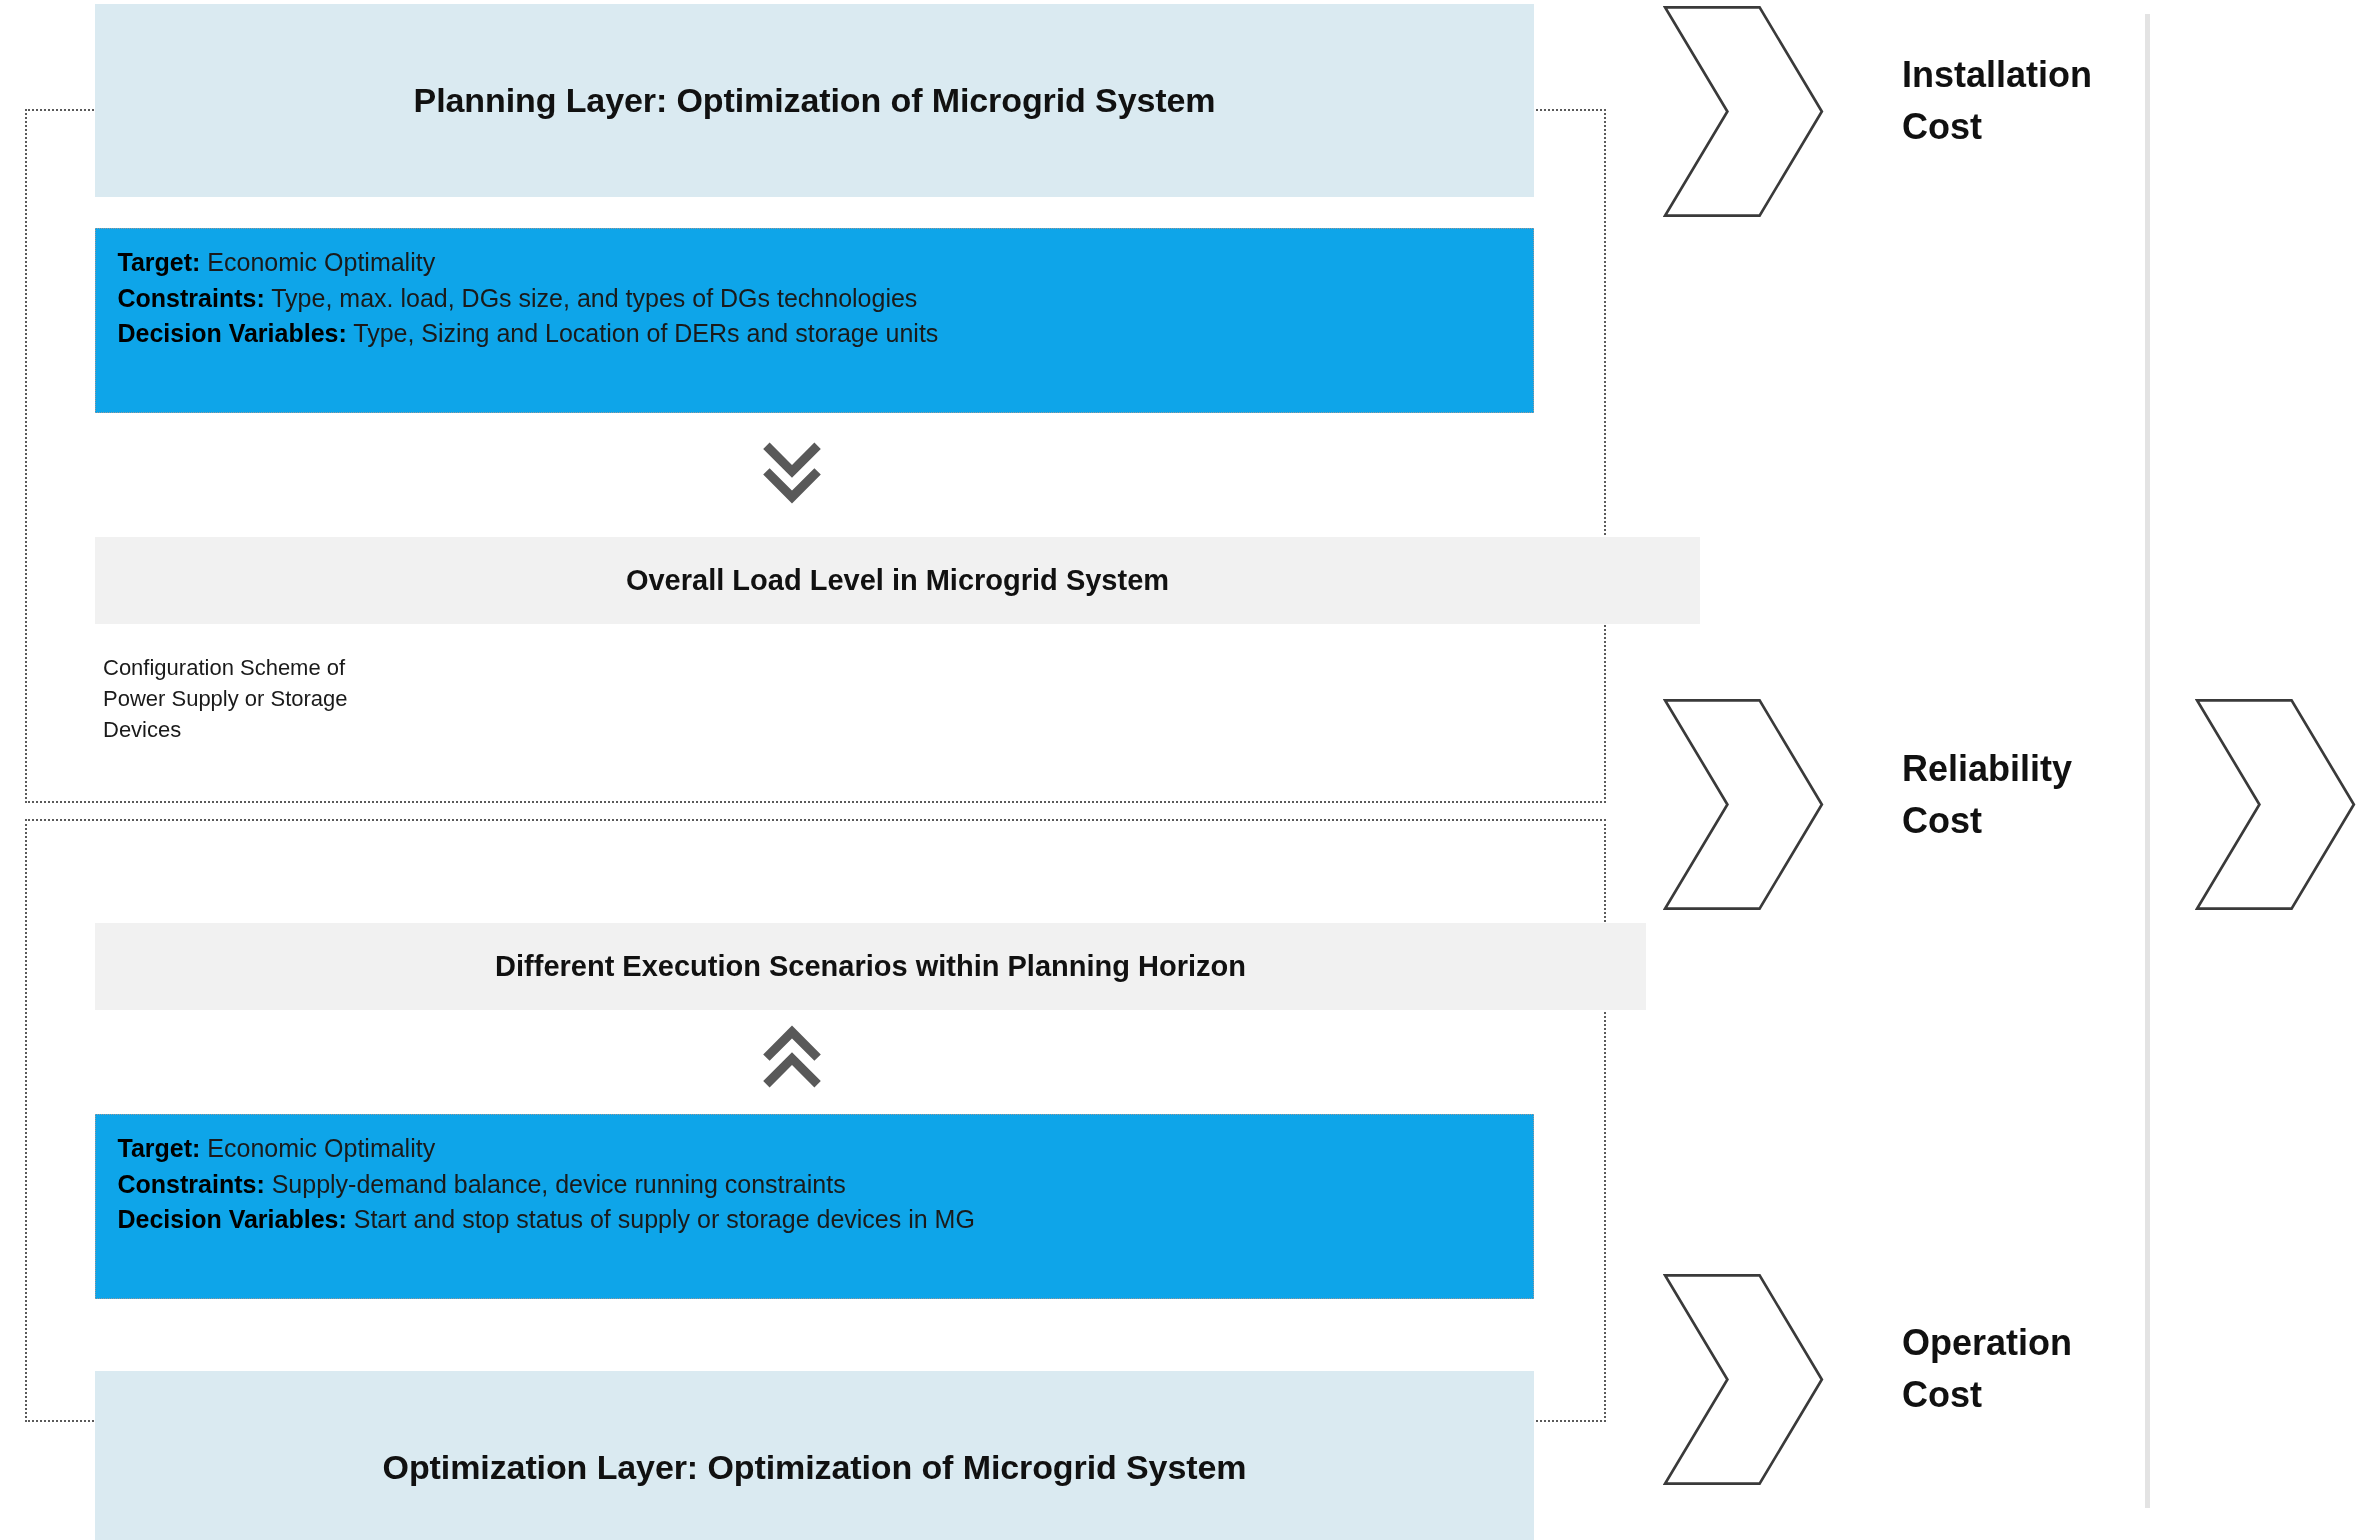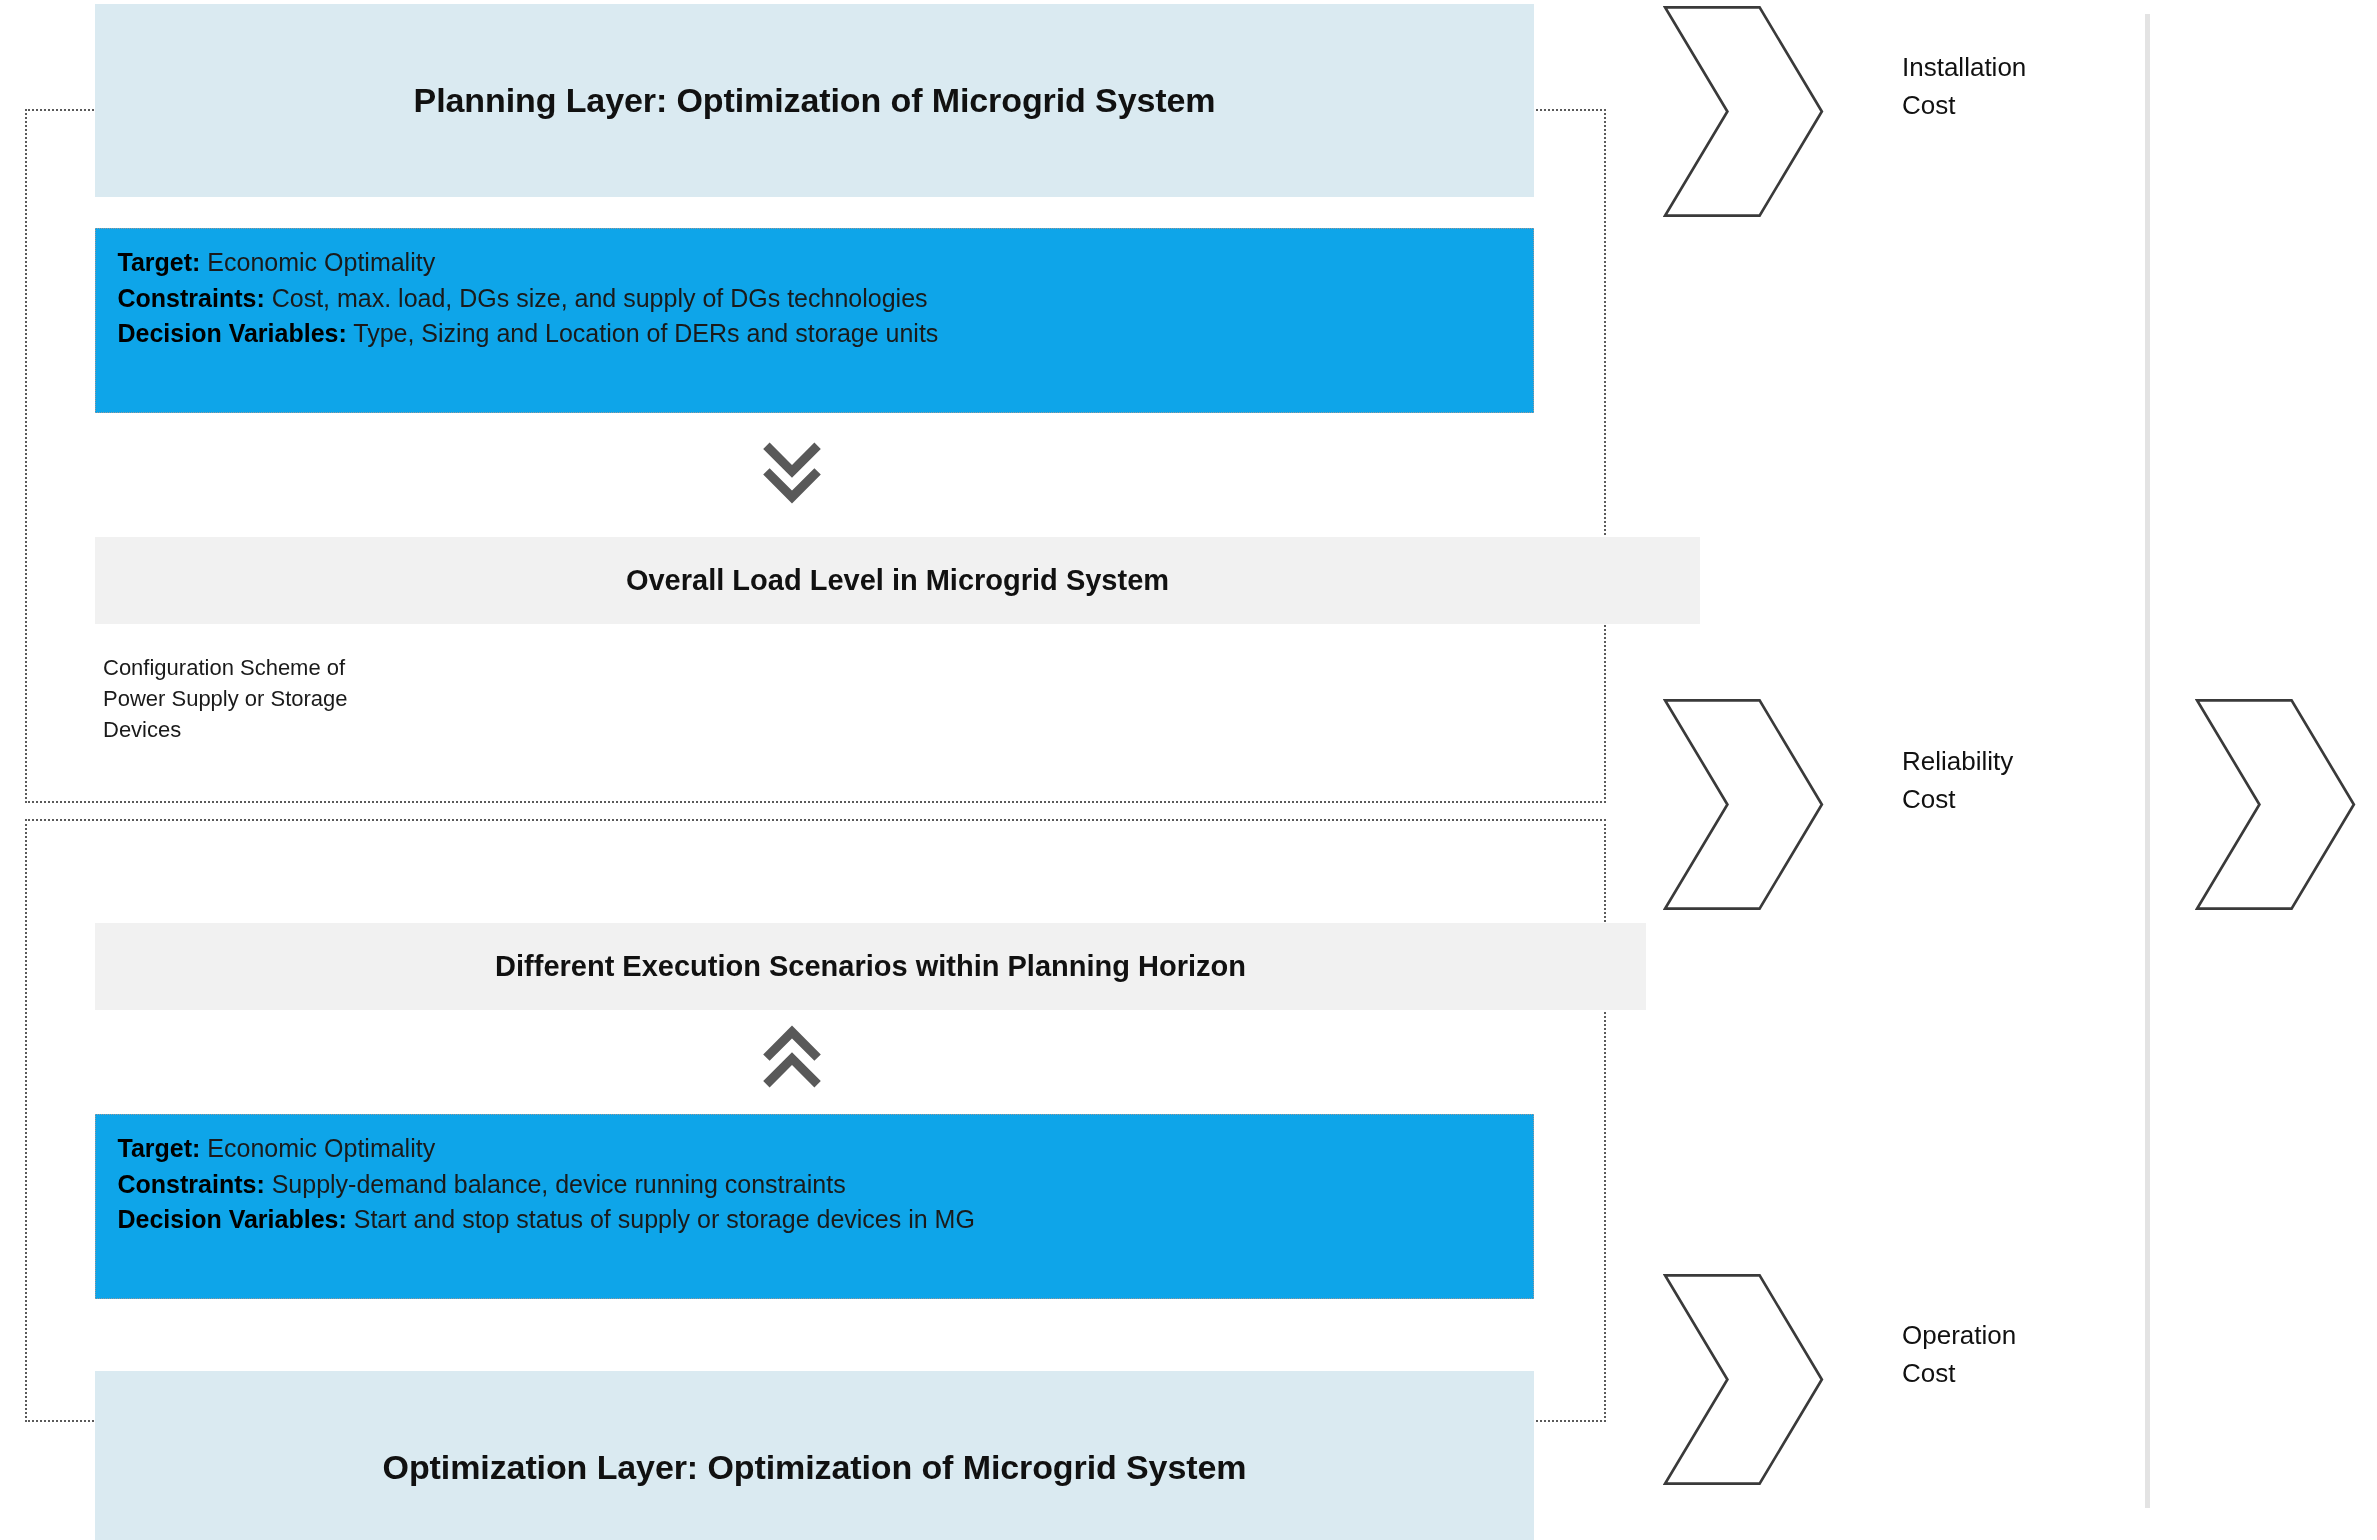--- a/index.html
+++ b/index.html
@@ -112,22 +112,22 @@
     height: 215px;
   }
   #arrow-install  { left: 1663px; top: 4.3px; }
   #arrow-reliab   { left: 1663px; top: 697px; }
   #arrow-oper     { left: 1663px; top: 1272px; }
   #arrow-summary  { left: 2195px; top: 697px; }
 
   
   .cost-label {
     position: absolute;
-    font-size: 26px;
-    font-weight: normal;
+    font-size: 36px;
+    font-weight: bold;
     color: #111111;
     line-height: 1.45;
     white-space: nowrap;
   }
   #label-install { left: 1902px; top: 49px; }
   #label-reliab  { left: 1902px; top: 743px; }
   #label-oper    { left: 1902px; top: 1317px; }
 
   
   #divider {
@@ -148,21 +148,21 @@
 
   <div class="banner" id="banner-planning">
     <span class="banner-text">Planning Layer: Optimization of Microgrid System</span>
   </div>
 
   <div class="spec-box" id="spec-planning">
     <div class="spec-line">
       <b>Target:</b><span> Economic Optimality</span>
     </div>
     <div class="spec-line">
-      <b>Constraints:</b><span> Cost, max. load, DGs size, and supply of DGs technologies</span>
+      <b>Constraints:</b><span> Type, max. load, DGs size, and types of DGs technologies</span>
     </div>
     <div class="spec-line">
       <b>Decision Variables:</b><span> Type, Sizing and Location of DERs and storage units</span>
     </div>
   </div>
 
   <svg class="dbl-chev" id="chev-down" viewBox="0 0 120 130">
     <polyline points="12,14 60,62 108,14" fill="none" stroke="#595959" stroke-width="17" stroke-linecap="butt" stroke-linejoin="miter"></polyline>
     <polyline points="12,62 60,110 108,62" fill="none" stroke="#595959" stroke-width="17" stroke-linecap="butt" stroke-linejoin="miter"></polyline>
   </svg>

